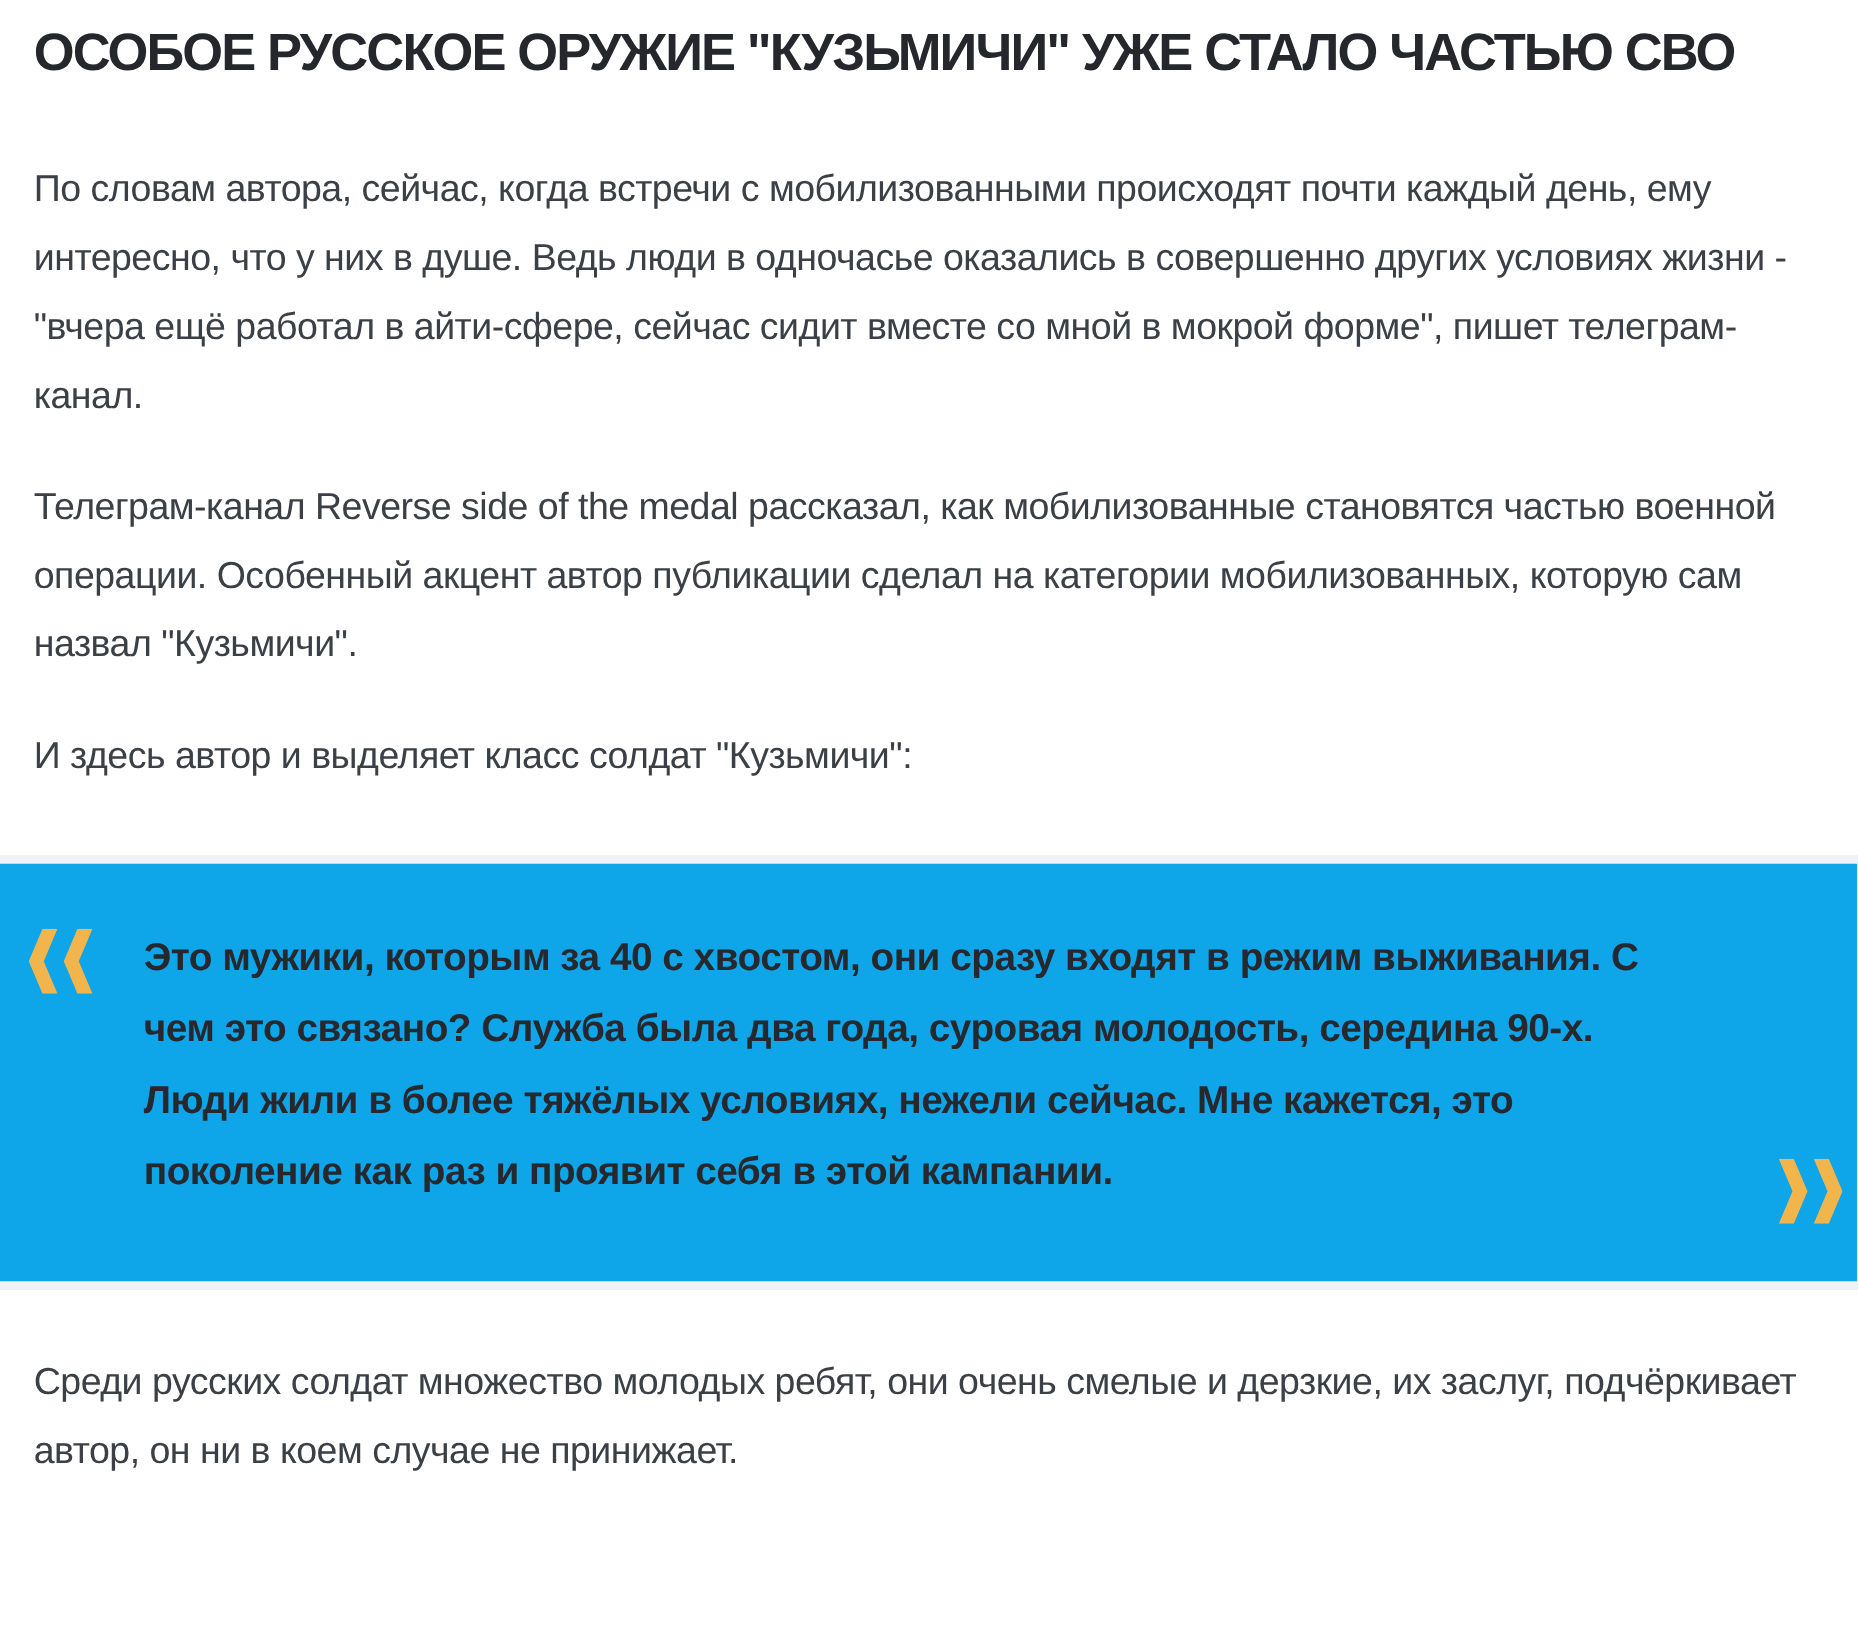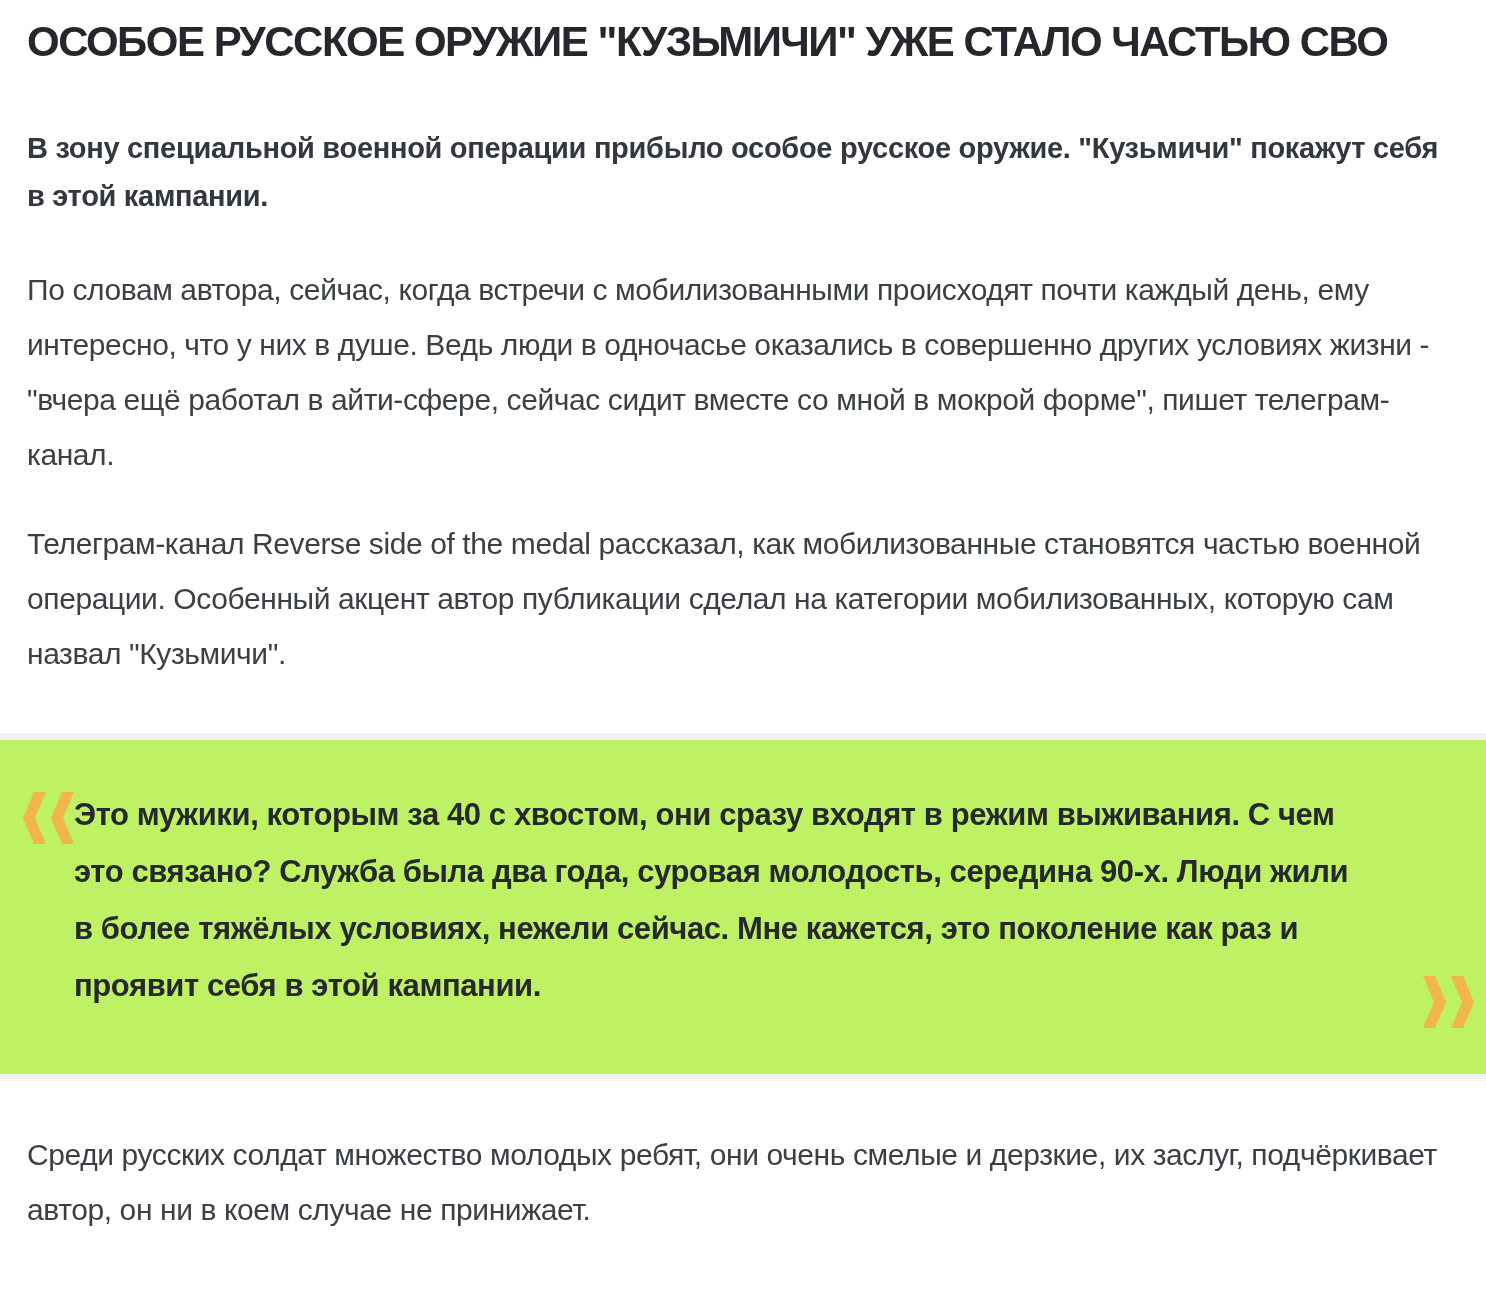--- a/index.html
+++ b/index.html
@@ -44,22 +44,22 @@
     letter-spacing: -0.4px;
     font-stretch: condensed;
   }
   .body-par.last {
     margin-top: 46px;
     margin-bottom: 0;
   }
   .quote-block {
     position: relative;
     margin: 52px -27px 0 -27px;
-    padding: 46px 120px 60px 74px;
-    background: #bef264;
+    padding: 46px 120px 60px 115px;
+    background: #0ea5e9;
     border-top: 7px solid #F1F2F4;
     border-bottom: 7px solid #F1F2F4;
   }
   .quote-text {
     margin: 0;
     color: #26282D;
     font-size: 31px;
     line-height: 57px;
     font-weight: bold;
     letter-spacing: -0.4px;
@@ -87,26 +87,26 @@
   }
 </style>
 </head>
 <body>
 
 <div class="page">
   <article class="article">
 
     <h1 class="headline">ОСОБОЕ РУССКОЕ ОРУЖИЕ "КУЗЬМИЧИ" УЖЕ СТАЛО ЧАСТЬЮ СВО</h1>
 
-    <p class="lead">В зону специальной военной операции прибыло особое русское оружие. "Кузьмичи" покажут себя в этой кампании.</p>
 
     <p class="body-par">По словам автора, сейчас, когда встречи с мобилизованными происходят почти каждый день, ему интересно, что у них в душе. Ведь люди в одночасье оказались в совершенно других условиях жизни - "вчера ещё работал в айти-сфере, сейчас сидит вместе со мной в мокрой форме", пишет телеграм-канал.</p>
 
     <p class="body-par">Телеграм-канал Reverse side of the medal рассказал, как мобилизованные становятся частью военной операции. Особенный акцент автор публикации сделал на категории мобилизованных, которую сам назвал "Кузьмичи".</p>
 
+    <p class="body-par">И здесь автор и выделяет класс солдат "Кузьмичи":</p>
 
     <section class="quote-block">
       <span class="quote-open">
         <svg viewBox="0 0 54 52" xmlns="http://www.w3.org/2000/svg" aria-hidden="true">
           <path d="M23 0 L11 0 L0 26 L11 52 L23 52 L12 26 Z" fill="#F2B54C"></path>
           <path d="M51 0 L39 0 L28 26 L39 52 L51 52 L40 26 Z" fill="#F2B54C"></path>
         </svg>
       </span>
       <p class="quote-text">Это мужики, которым за 40 с хвостом, они сразу входят в режим выживания. С чем это связано? Служба была два года, суровая молодость, середина 90-х. Люди жили в более тяжёлых условиях, нежели сейчас. Мне кажется, это поколение как раз и проявит себя в этой кампании.</p>
       <span class="quote-close">

